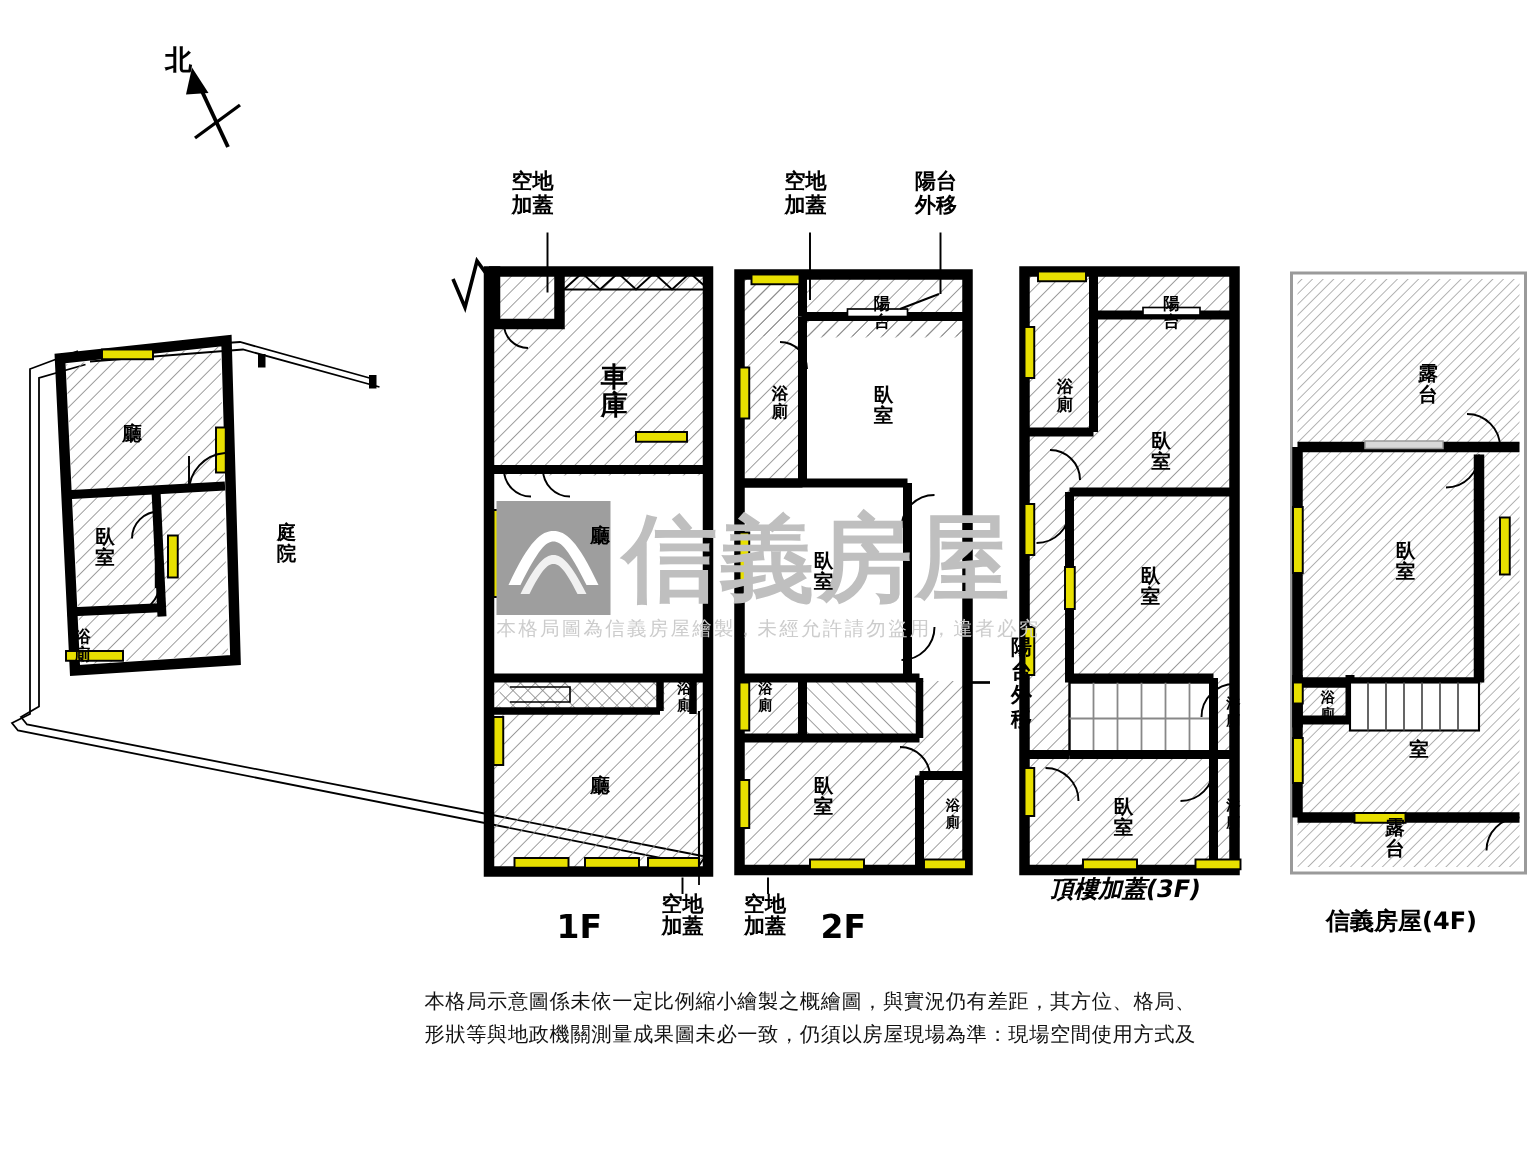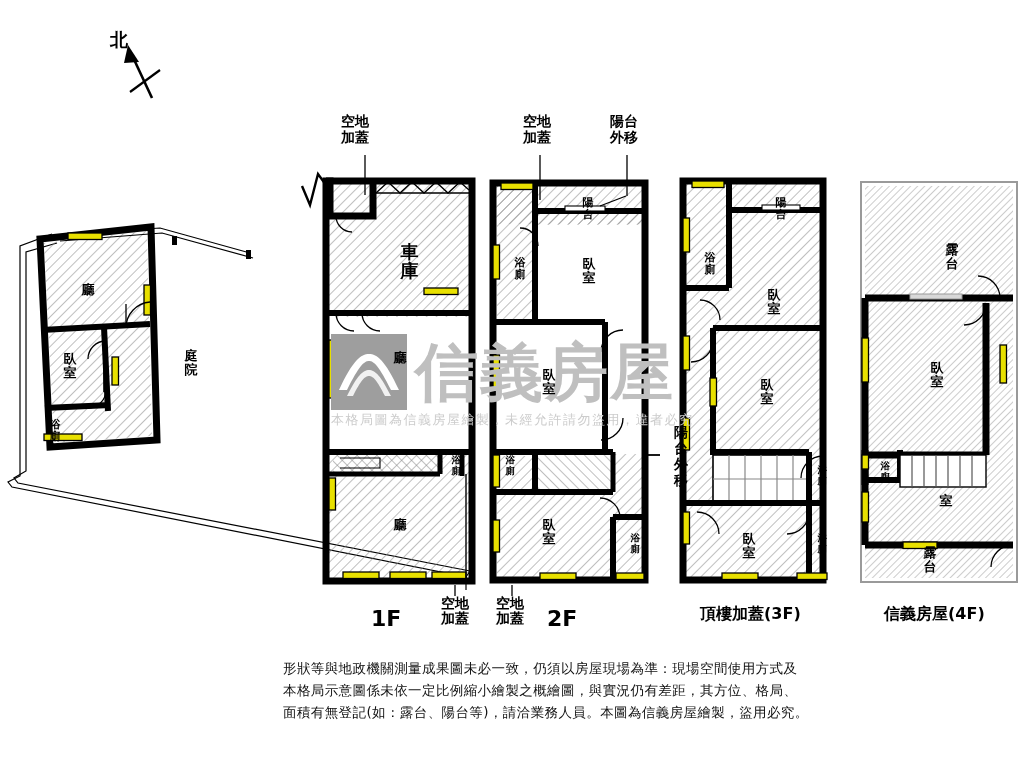--- a/index.html
+++ b/index.html
@@ -346,23 +346,22 @@
       <div class="floorlab big" style="left: 371px; top: 606px;">1F</div>
       <div class="floorlab small2" style="left: 441px; top: 596px;">
         <div>空地</div>
         <div>加蓋</div>
       </div>
       <div class="floorlab small2" style="left: 496px; top: 596px;">
         <div>空地</div>
         <div>加蓋</div>
       </div>
       <div class="floorlab big" style="left: 547px; top: 606px; text-align: center;">2F</div>
-      <div class="floorlab mid" style="left: 700px; top: 605px;">頂樓加蓋(3F)</div>
+      <div class="floorlab mid" style="left: 700px; top: 584px; font-style: italic;">頂樓加蓋(3F)</div>
       <div class="floorlab mid" style="left: 884px; top: 605px;">信義房屋(4F)</div>
     </div>
 
   <div id="disclaimer">
+    <div>本格局示意圖係未依一定比例縮小繪製之概繪圖，與實況仍有差距，其方位、格局、</div>
     <div>形狀等與地政機關測量成果圖未必一致，仍須以房屋現場為準：現場空間使用方式及</div>
-    <div>本格局示意圖係未依一定比例縮小繪製之概繪圖，與實況仍有差距，其方位、格局、</div>
-    <div>面積有無登記(如：露台、陽台等)，請洽業務人員。本圖為信義房屋繪製，盜用必究。</div>
   </div>
 
 </div>
 
 </body></html>

